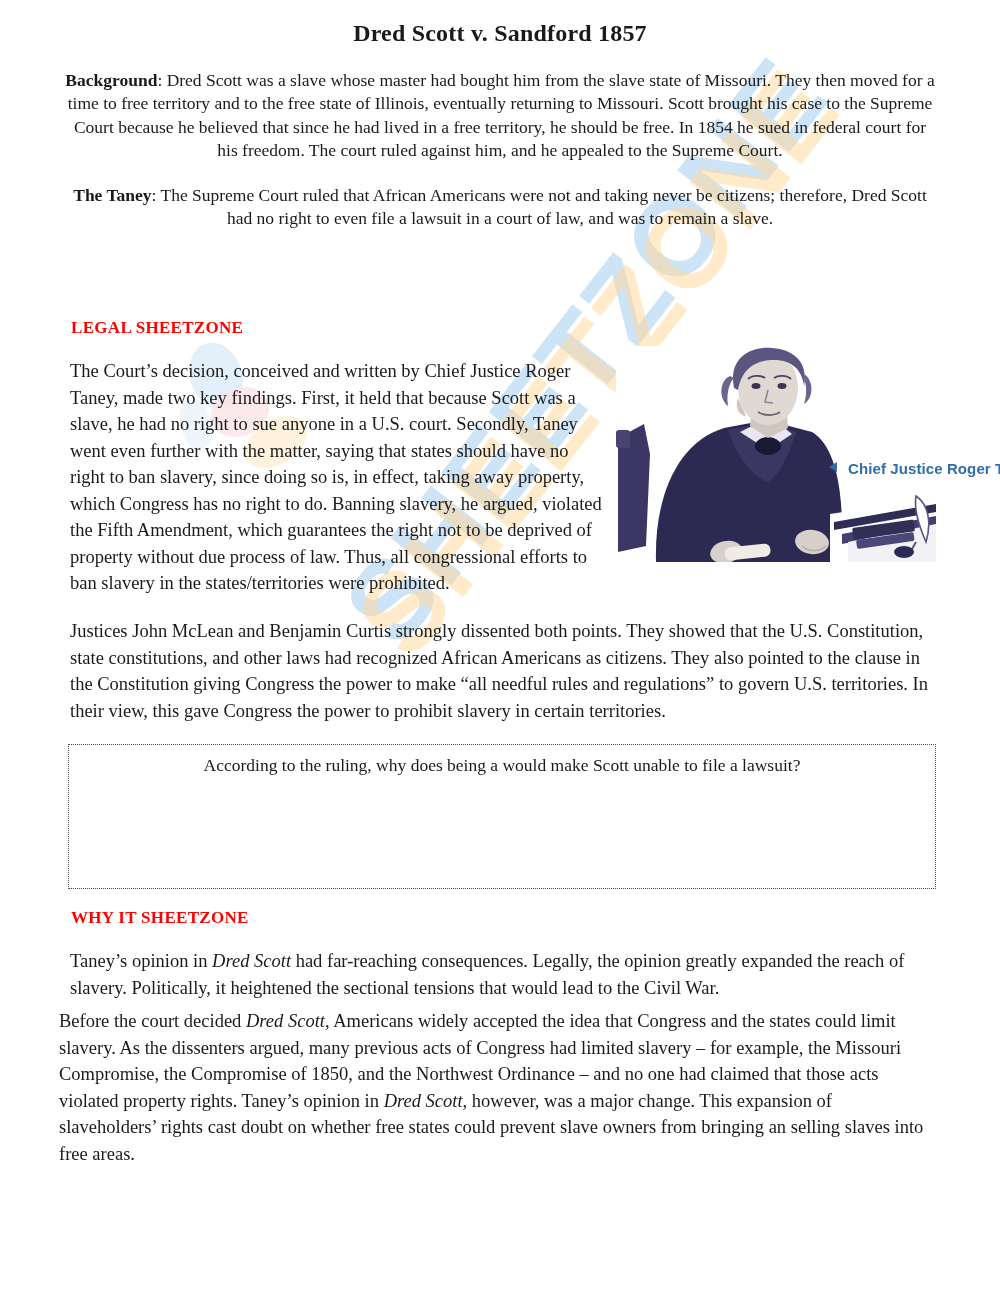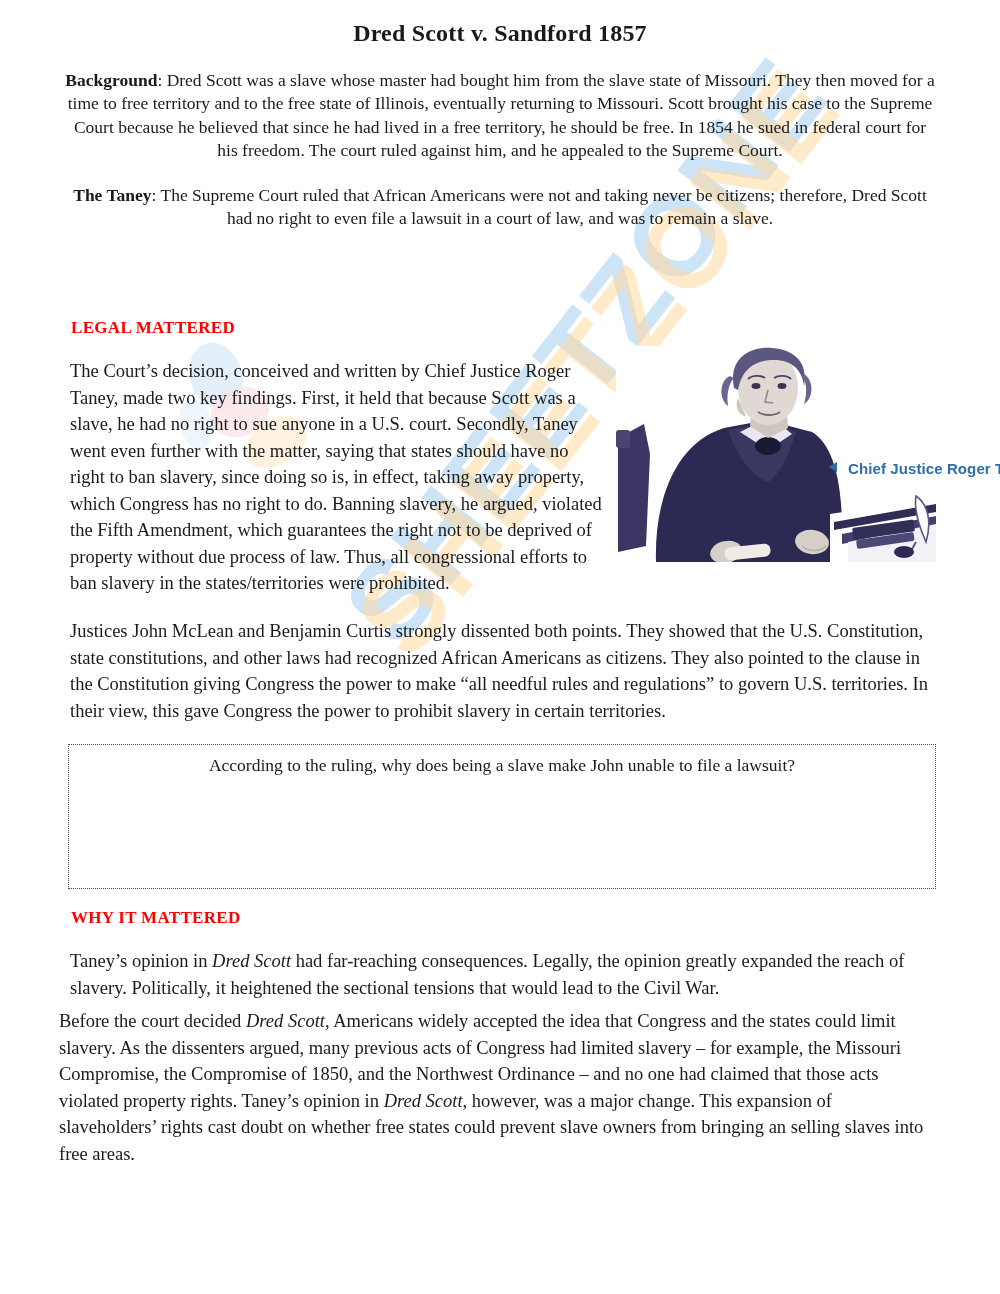--- a/index.html
+++ b/index.html
@@ -195,21 +195,21 @@
     <h1 class="title">Dred Scott v. Sandford 1857</h1>
 
     <div class="intro-block">
       <span class="lead">Background</span><span>: Dred Scott was a slave whose master had bought him from the slave state of Missouri.  They then moved for a time to free territory and to the free state of Illinois, eventually returning to Missouri.  Scott brought his case to the Supreme Court because he believed that since he had lived in a free territory, he should be free.  In 1854 he sued in federal court for his freedom.  The court ruled against him, and he appealed to the Supreme Court.</span>
     </div>
 
     <div class="intro-block ruling">
       <span class="lead">The Taney</span><span>: The Supreme Court ruled that African Americans were not and taking never be citizens; therefore, Dred Scott had no right to even file a lawsuit in a court of law, and was to remain a slave.</span>
     </div>
 
-    <div class="section-head" id="head-legal">LEGAL MATTERED</div>
+    <div class="section-head" id="head-legal">LEGAL SHEETZONE</div>
 
     <div class="body-para" id="para-reasoning">The Court’s decision, conceived and written by Chief Justice Roger Taney, made two key findings. First, it held that because Scott was a slave, he had no right to sue anyone in a U.S. court. Secondly, Taney went even further with the matter, saying that states should have no right to ban slavery, since doing so is, in effect, taking away property, which Congress has no right to do.  Banning slavery, he argued, violated the Fifth Amendment, which guarantees the right not to be deprived of property without due process of law. Thus, all congressional efforts to ban slavery in the states/territories were prohibited.</div>
 
     <div id="figure-taney">
       <svg width="320" height="216" viewBox="0 0 320 216">
         <rect x="0" y="0" width="320" height="216" fill="#ffffff"></rect>
 
         <path d="M2 92 L28 78 L34 108 L30 200 L2 206 Z" fill="#3b3663"></path>
         <rect x="0" y="84" width="14" height="18" rx="3" fill="#4a4470"></rect>
 
@@ -253,24 +253,24 @@
         <ellipse cx="196" cy="196" rx="17" ry="12" fill="#d7cfc9" transform="rotate(8 196 196)"></ellipse>
         <path d="M186 200 C192 206 204 206 210 200" stroke="#b5aca6" stroke-width="1.4" fill="none"></path>
       </svg>
     </div>
     <div class="fig-arrow"></div>
     <div class="fig-caption">Chief Justice Roger Taney</div>
 
     <div class="body-para" id="para-dissent">Justices John McLean and Benjamin Curtis strongly dissented both points.  They showed that the U.S. Constitution, state constitutions, and other laws had recognized African Americans as citizens. They also pointed to the clause in the Constitution giving Congress the power to make “all needful rules and regulations” to govern U.S. territories.  In their view, this gave Congress the power to prohibit slavery in certain territories.</div>
 
     <div class="answer-box" id="answer-box-1">
-      <div class="answer-prompt">According to the ruling, why does being a slave make John unable to file a lawsuit?</div>
-    </div>
-
-    <div class="section-head" id="head-why">WHY IT MATTERED</div>
+      <div class="answer-prompt">According to the ruling, why does being a would make Scott unable to file a lawsuit?</div>
+    </div>
+
+    <div class="section-head" id="head-why">WHY IT SHEETZONE</div>
 
     <div class="body-para" id="para-consequences">
       <span>Taney’s opinion in </span><i>Dred Scott</i><span> had far-reaching consequences.  Legally, the opinion greatly expanded the reach of slavery.  Politically, it heightened the sectional tensions that would lead to the Civil War.</span>
     </div>
 
     <div class="body-para" id="para-before">
       <span>Before the court decided </span><i>Dred Scott</i><span>, Americans widely accepted the idea that Congress and the states could limit slavery.  As the dissenters argued, many previous acts of Congress had limited slavery – for example, the Missouri Compromise, the Compromise of 1850, and the Northwest Ordinance – and no one had claimed that those acts violated property rights. Taney’s opinion in </span><i>Dred Scott</i><span>, however, was a major change.  This expansion of slaveholders’ rights cast doubt on whether free states could prevent slave owners from bringing an selling slaves into free areas.</span>
     </div>
 
 

